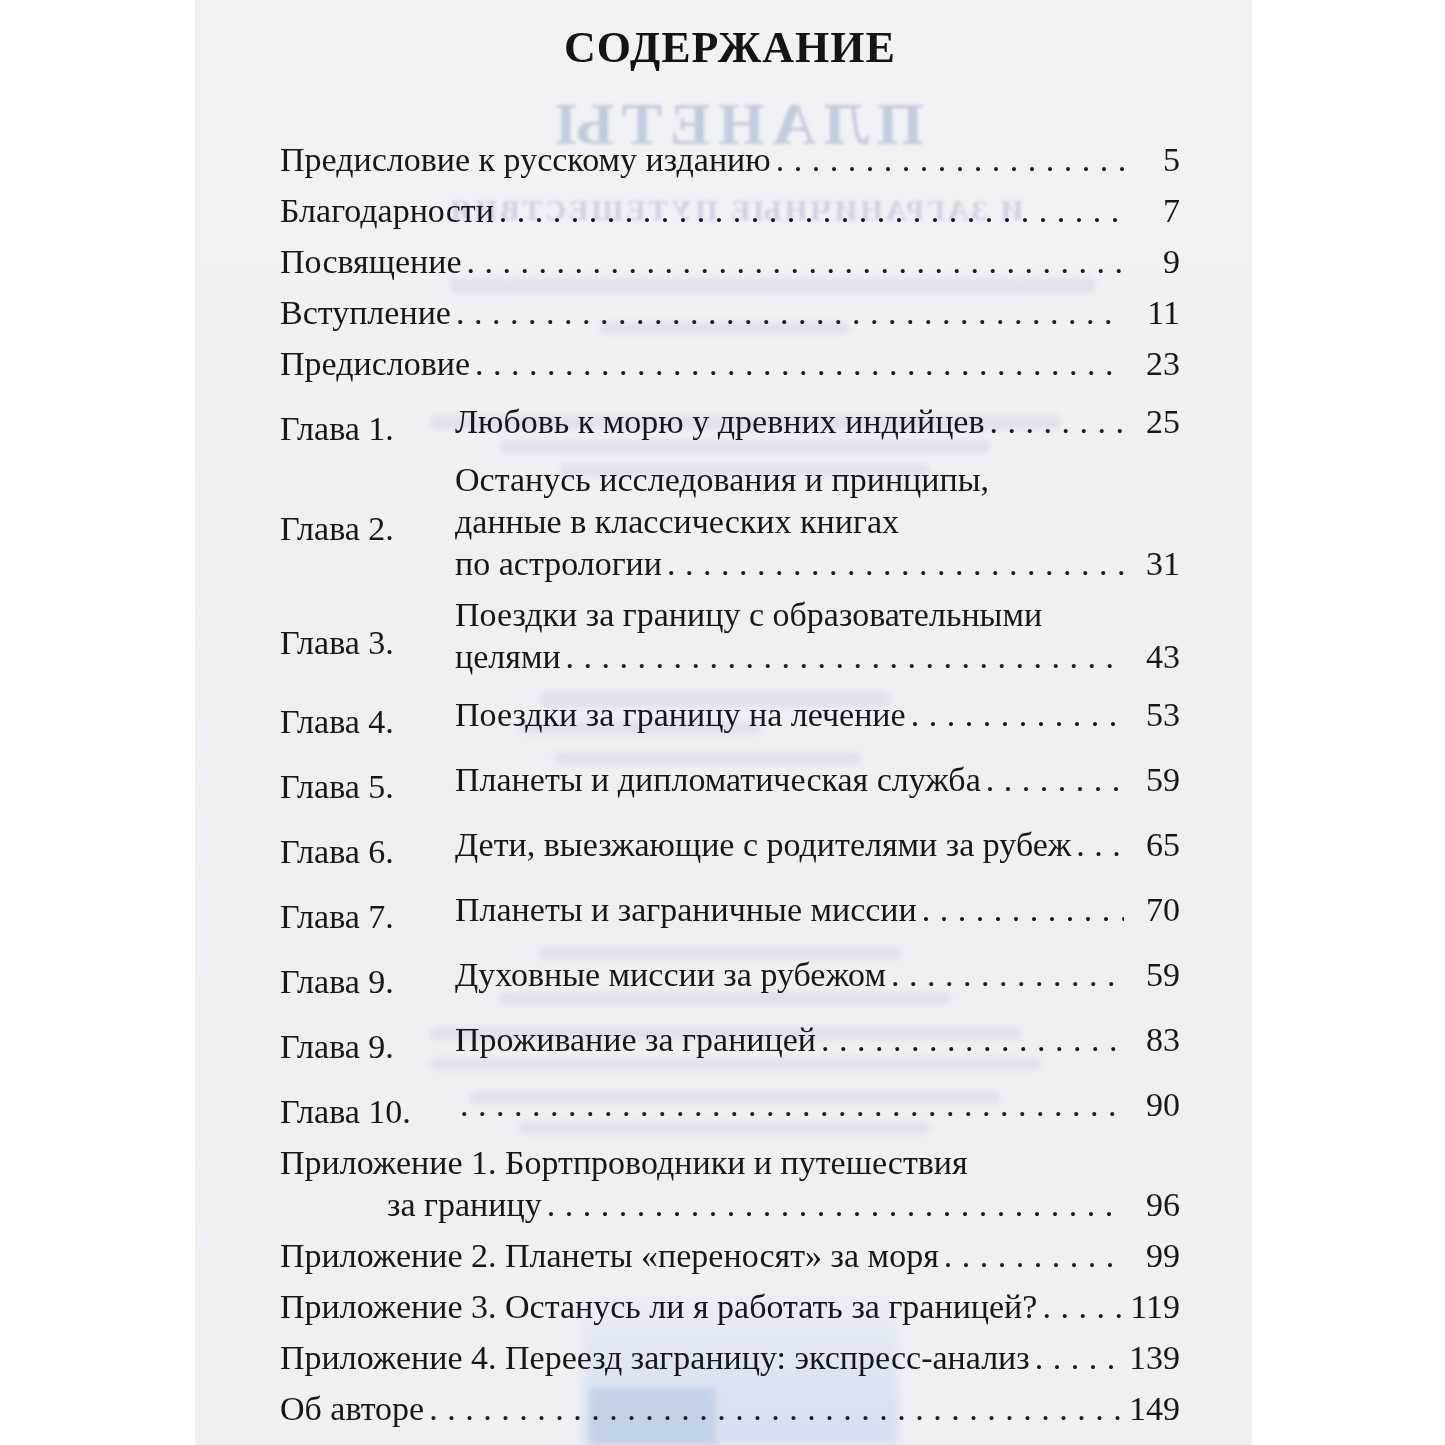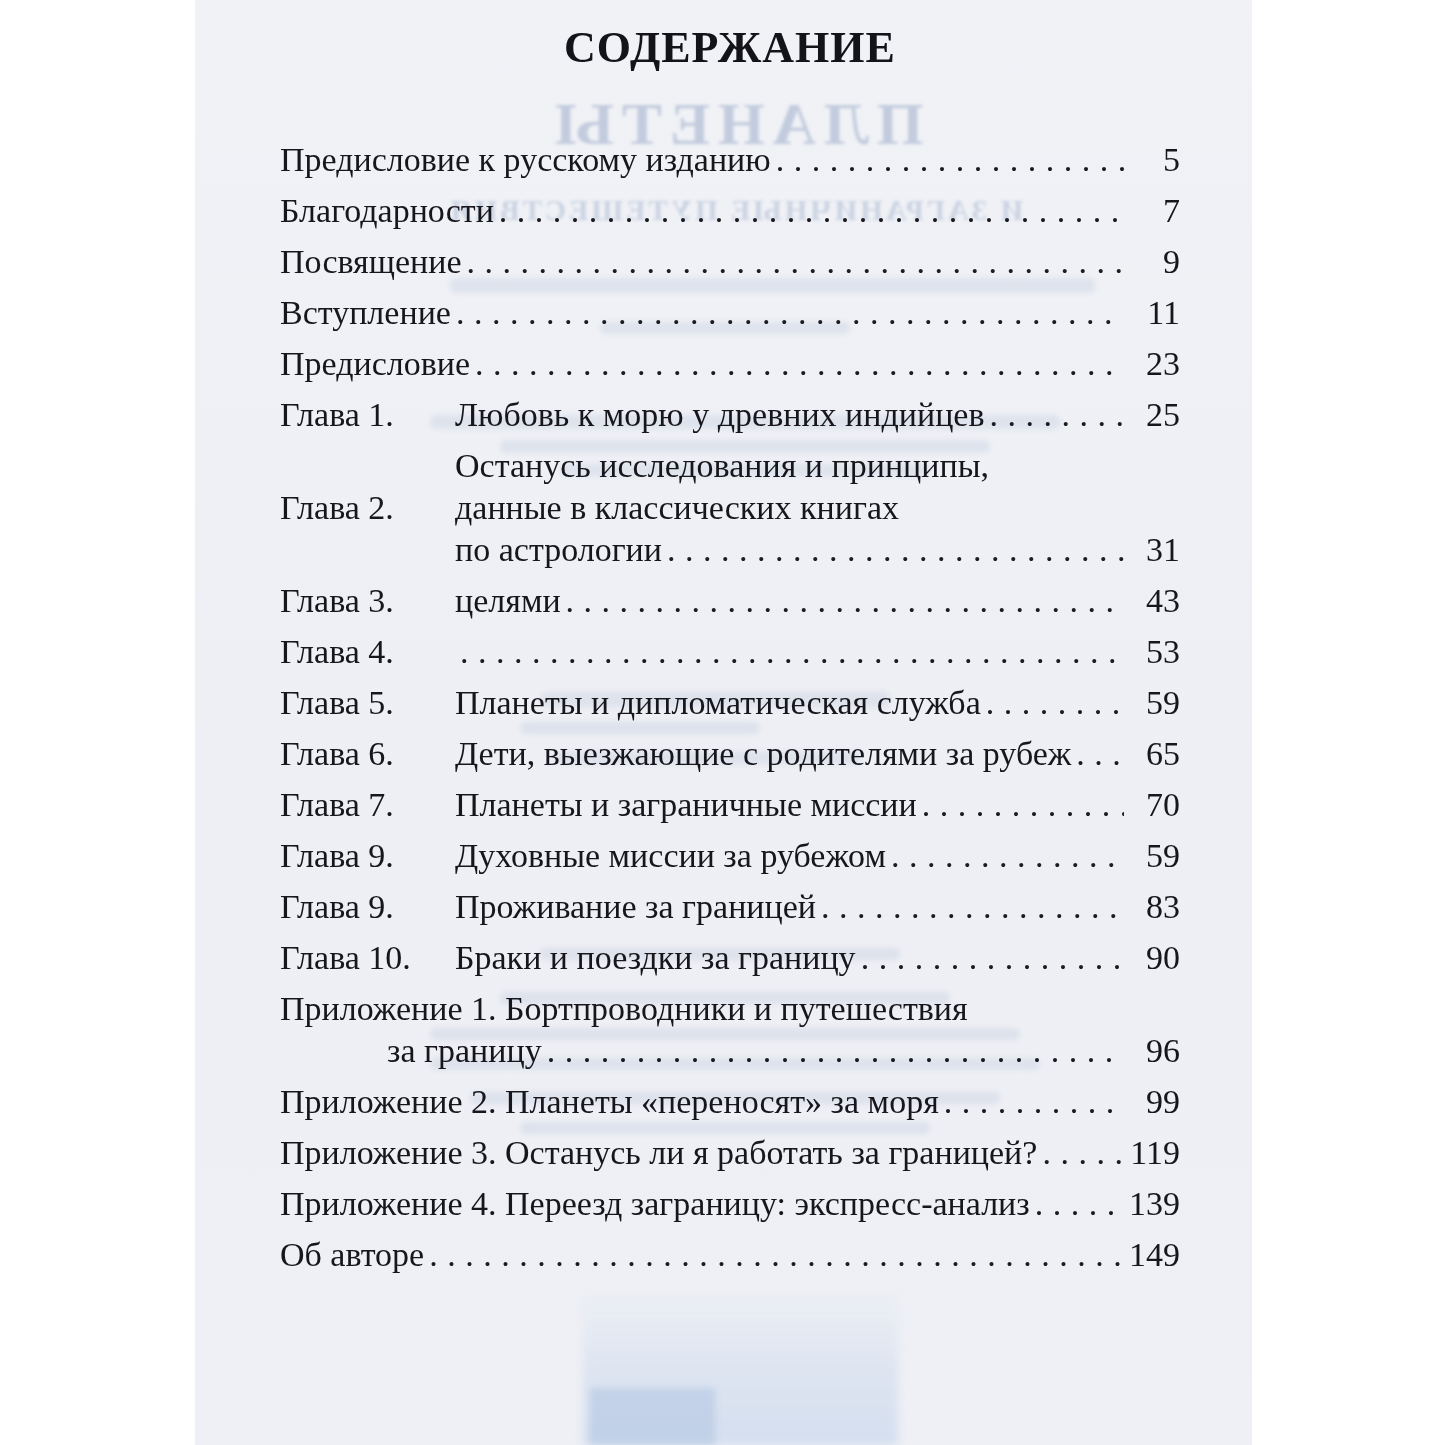--- a/index.html
+++ b/index.html
@@ -74,21 +74,21 @@
   .page-title {
     margin: 0 0 66px 0;
     text-align: center;
     font-size: 44px;
     font-weight: bold;
     letter-spacing: 1px;
     color: #141319;
   }
   .toc { font-size: 34px; line-height: 42px; }
   .entry { display: flex; margin-bottom: 9px; align-items: center; }
-  .chapter-label { flex: 0 0 175px; width: 175px; }
+  .chapter-label { flex: 0 0 175px; width: 175px; margin-top: 14px; }
   .entry-body { flex: 1 1 auto; min-width: 0; }
   .entry-line.cont { margin-left: 107px; }
   .entry-line.last { display: flex; align-items: baseline; }
   .entry-text { white-space: nowrap; }
   .leader {
     flex: 1 1 auto; min-width: 14px;
     overflow: hidden; white-space: nowrap;
     letter-spacing: 9.5px;
     padding-left: 5px;
     color: #1c1b21;
@@ -190,31 +190,33 @@
             <div class="entry-line last">
               <span class="entry-text">по астрологии</span>
               <span class="leader">......................................................................</span>
               <span class="page-num">31</span>
             </div>
           </div>
         </div>
         <div class="entry">
           <span class="chapter-label">Глава 3.</span>
           <div class="entry-body">
+            <div class="entry-line">Поездки за границу с образовательными</div>
             <div class="entry-line last">
               <span class="entry-text">целями</span>
               <span class="leader">......................................................................</span>
               <span class="page-num">43</span>
             </div>
           </div>
         </div>
         <div class="entry">
           <span class="chapter-label">Глава 4.</span>
           <div class="entry-body">
             <div class="entry-line last">
+              <span class="entry-text">Поездки за границу на лечение</span>
               <span class="leader">......................................................................</span>
               <span class="page-num">53</span>
             </div>
           </div>
         </div>
         <div class="entry">
           <span class="chapter-label">Глава 5.</span>
           <div class="entry-body">
             <div class="entry-line last">
               <span class="entry-text">Планеты и дипломатическая служба</span>
@@ -260,21 +262,20 @@
               <span class="entry-text">Проживание за границей</span>
               <span class="leader">......................................................................</span>
               <span class="page-num">83</span>
             </div>
           </div>
         </div>
         <div class="entry">
           <span class="chapter-label">Глава 10.</span>
           <div class="entry-body">
             <div class="entry-line last">
-              <span class="entry-text">Браки и поездки за границу</span>
               <span class="leader">......................................................................</span>
               <span class="page-num">90</span>
             </div>
           </div>
         </div>
         <div class="entry">
           <div class="entry-body">
             <div class="entry-line">Приложение 1. Бортпроводники и путешествия</div>
             <div class="entry-line cont last">
               <span class="entry-text">за границу</span>

